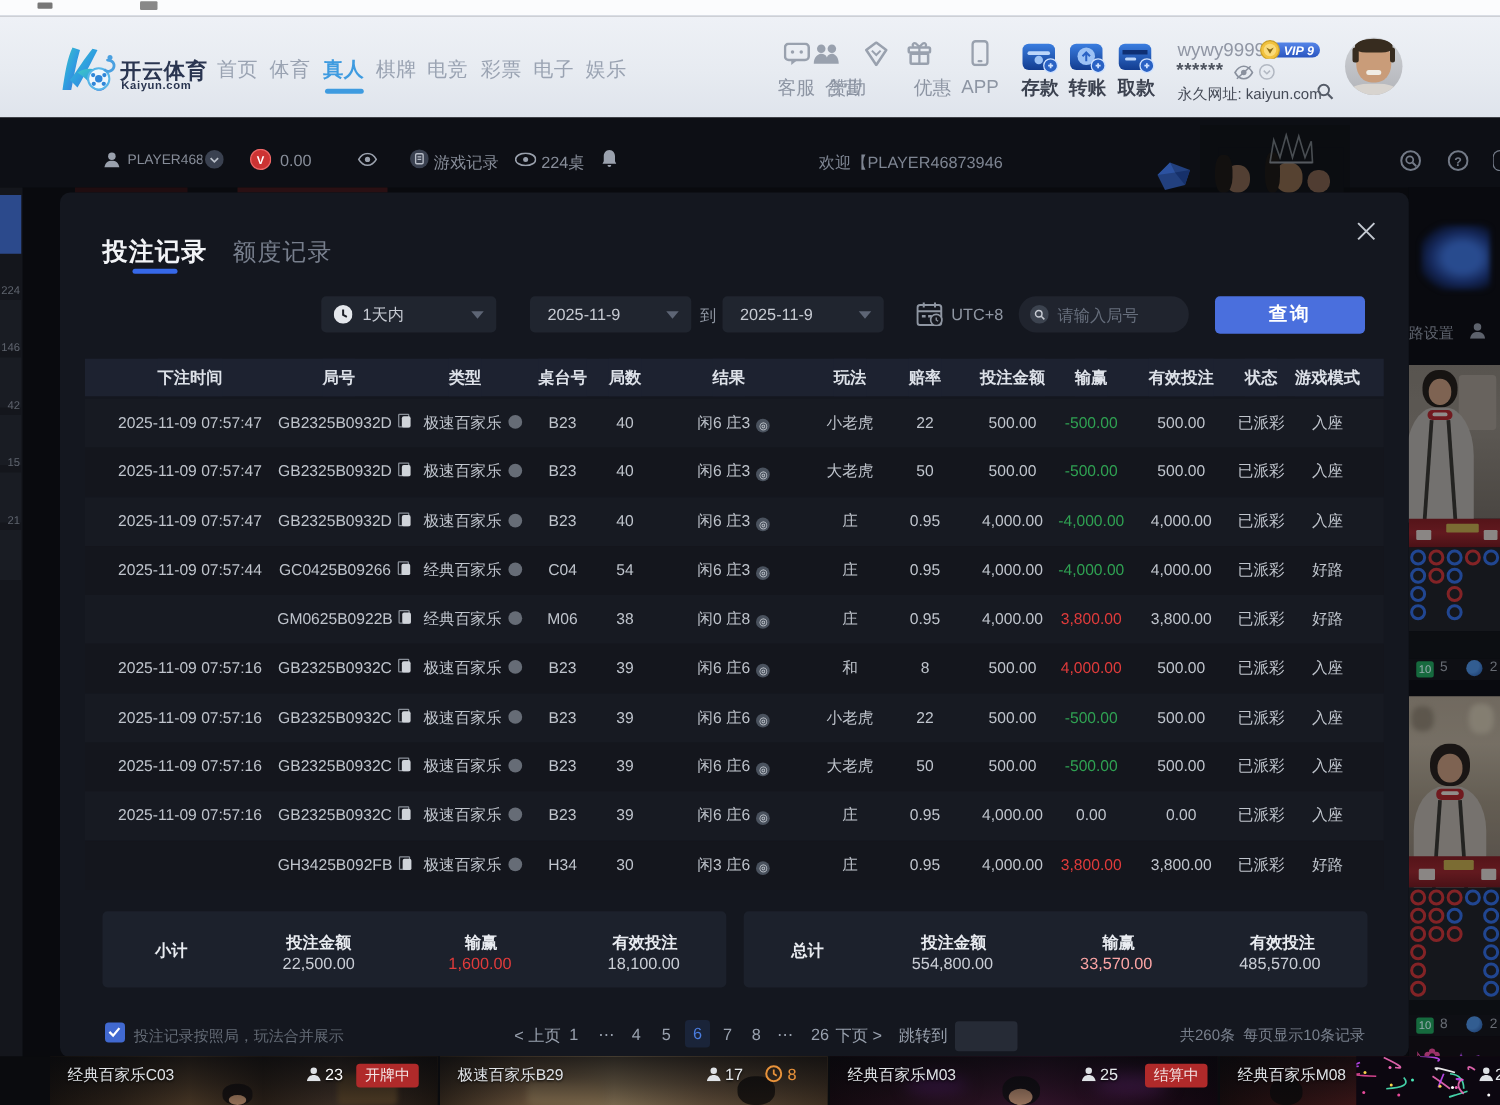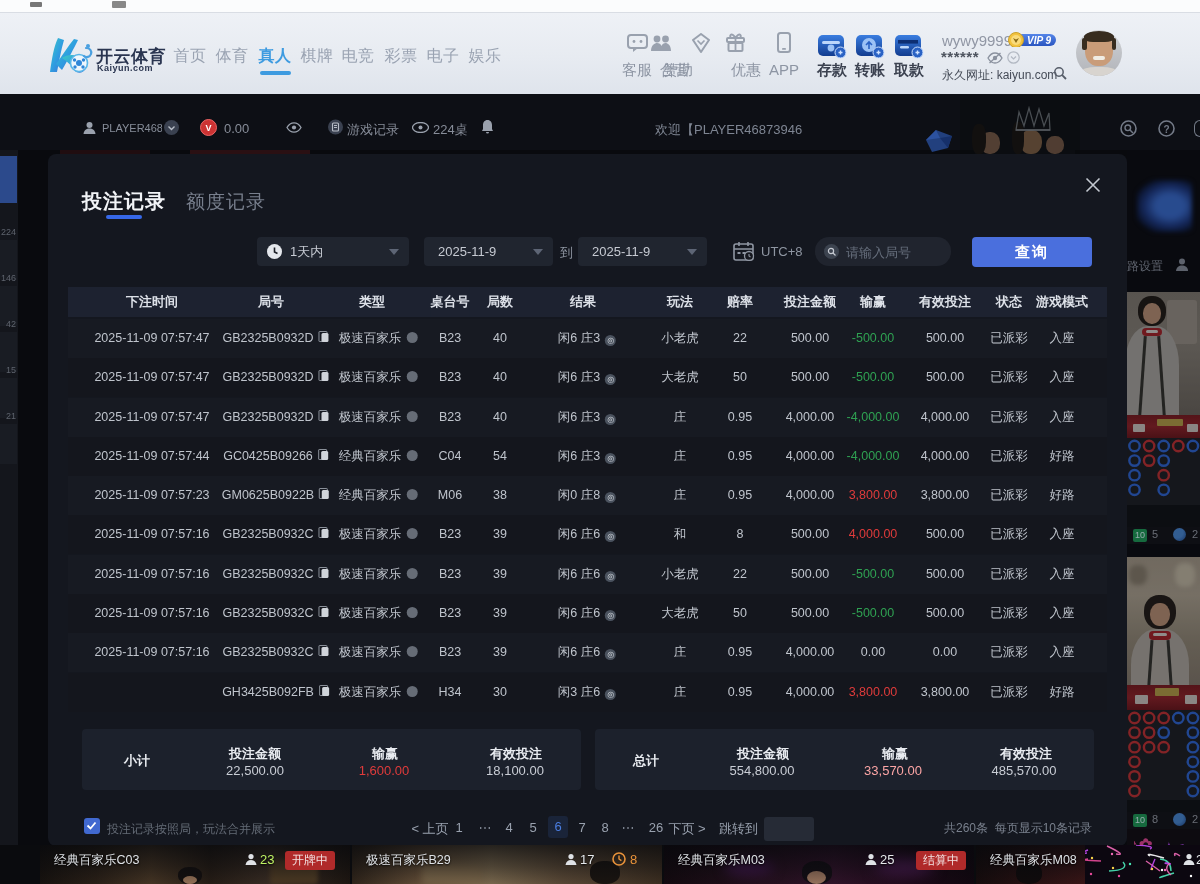--- a/index.html
+++ b/index.html
@@ -382,21 +382,21 @@
 <div class="abs" style="left:190px;top:150px;width:120px;height:4px;background:#2a1013"></div>
 <div class="abs" style="left:60px;top:150px;width:90px;height:4px;background:#200d10"></div>
 
 <div class="abs" id="modal">
  <div class="abs" id="mtitle">投注记录</div>
  <div class="abs" id="mtab2">额度记录</div>
  <svg class="abs" style="left:1037px;top:23px" width="16" height="16" viewBox="0 0 16 16">
   <path d="M1.5 1.5 L14.5 14.5 M14.5 1.5 L1.5 14.5" stroke="#c3c8d0" stroke-width="1.6"></path>
  </svg>
 
- <div class="abs dd" style="left:209px;width:152px">
+ <div class="abs dd" style="left:209px;width:140px">
    <svg style="margin-left:10px" width="15" height="15" viewBox="0 0 15 15">
      <circle cx="7.5" cy="7.5" r="7.5" fill="#e4e7ec"></circle>
      <path d="M7.5 3.5 L7.5 8 L10.5 9.5" stroke="#1b1e26" stroke-width="1.6" fill="none"></path>
    </svg>
    <span style="margin-left:8px">1天内</span>
       <i class="caret"></i>
  </div>
  <div class="abs dd" style="left:376px;width:129px">
       <span style="margin-left:14px">2025-11-9</span>
       <i class="caret"></i>
@@ -494,21 +494,20 @@
       <span class="cell" style="left:519px">闲6 庄3<span class="ic-q" style="background:#4a525e;color:#d8dce2">◎</span></span>
       <span class="cell" style="left:612px">庄</span>
       <span class="cell" style="left:672px">0.95</span>
       <span class="cell" style="left:742px">4,000.00</span>
       <span class="cell grn" style="left:805px">-4,000.00</span>
       <span class="cell" style="left:877px">4,000.00</span>
       <span class="cell" style="left:941px">已派彩</span>
       <span class="cell" style="left:994px">好路</span>
     </div>
 <div class="abs row" style="top:322px;background:#171a22">
-<span class="cell" style="left:84px">2025-11-09 07:57:23</span>
       <span class="cell" style="left:208px">GM0625B0922B<i class="ic-copy"></i></span>
       <span class="cell" style="left:310px">经典百家乐<span class="ic-q" style="background:#666c76"></span></span>
       <span class="cell" style="left:382px">M06</span>
       <span class="cell" style="left:432px">38</span>
       <span class="cell" style="left:519px">闲0 庄8<span class="ic-q" style="background:#4a525e;color:#d8dce2">◎</span></span>
       <span class="cell" style="left:612px">庄</span>
       <span class="cell" style="left:672px">0.95</span>
       <span class="cell" style="left:742px">4,000.00</span>
       <span class="cell red" style="left:805px">3,800.00</span>
       <span class="cell" style="left:877px">3,800.00</span>
@@ -657,21 +656,21 @@
     <div class="abs" style="left:0;top:0;width:224px;height:39px;background:linear-gradient(180deg,rgba(6,8,12,0.78) 0,rgba(6,8,12,0.5) 55%,rgba(6,8,12,0.22) 100%)"></div>
   </div>
 <div class="abs vlabel" style="left:46px;top:849px;padding:0 8px">经典百家乐C03</div>
 <div class="abs vlabel" style="left:358px;top:849px;padding:0 8px">极速百家乐B29</div>
 <div class="abs vlabel" style="left:670px;top:849px;padding:0 8px">经典百家乐M03</div>
 <div class="abs vlabel" style="left:982px;top:849px;padding:0 8px">经典百家乐M08</div>
 <svg class="abs" style="left:245px;top:853px" width="12" height="12" viewBox="0 0 12 12">
     <circle cx="6" cy="3.6" r="2.6" fill="#dfe2e6"></circle>
     <path d="M0.5 12 C1 8.6 3.2 7 6 7 C8.8 7 11 8.6 11.5 12 Z" fill="#dfe2e6"></path>
   </svg>
-<div class="abs" style="left:260px;top:852px;font-size:13px;color:#bef264;text-shadow:0 1px 2px #000">23</div>
+<div class="abs" style="left:260px;top:852px;font-size:13px;color:#ffffff;text-shadow:0 1px 2px #000">23</div>
 <svg class="abs" style="left:565px;top:853px" width="12" height="12" viewBox="0 0 12 12">
     <circle cx="6" cy="3.6" r="2.6" fill="#dfe2e6"></circle>
     <path d="M0.5 12 C1 8.6 3.2 7 6 7 C8.8 7 11 8.6 11.5 12 Z" fill="#dfe2e6"></path>
   </svg>
 <div class="abs" style="left:580px;top:852px;font-size:13px;color:#e6e9ec;text-shadow:0 1px 2px #000">17</div>
 <svg class="abs" style="left:865px;top:853px" width="12" height="12" viewBox="0 0 12 12">
     <circle cx="6" cy="3.6" r="2.6" fill="#dfe2e6"></circle>
     <path d="M0.5 12 C1 8.6 3.2 7 6 7 C8.8 7 11 8.6 11.5 12 Z" fill="#dfe2e6"></path>
   </svg>
 <div class="abs" style="left:880px;top:852px;font-size:13px;color:#e6e9ec;text-shadow:0 1px 2px #000">25</div>

